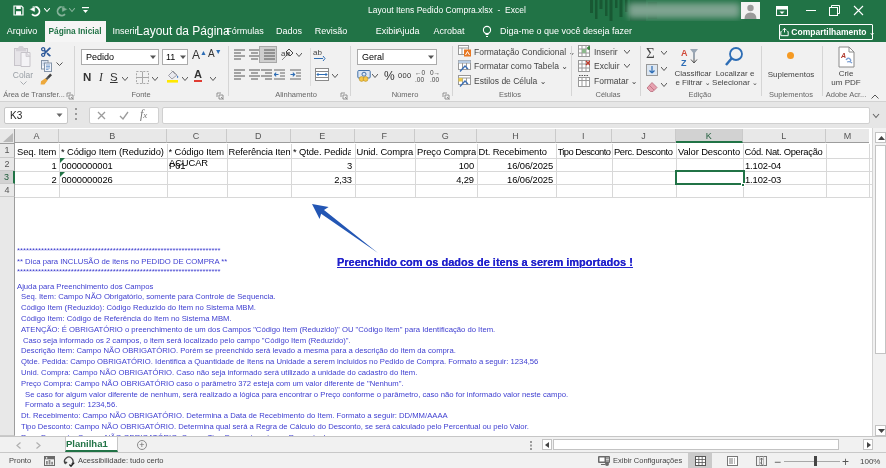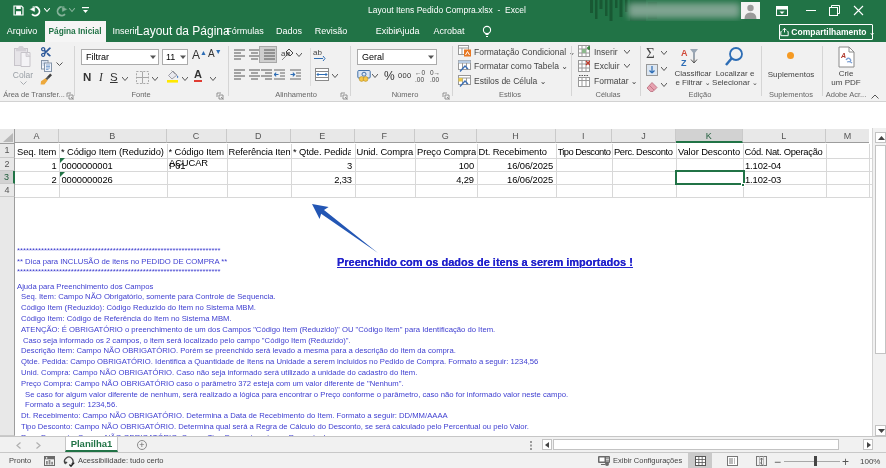--- a/index.html
+++ b/index.html
@@ -108,20 +108,21 @@
     <div class="tab" style="left:245px;transform:translateX(-50%);font-size:9px">Fórmulas</div>
     <div class="tab" style="left:289px;transform:translateX(-50%);font-size:9px">Dados</div>
     <div class="tab" style="left:331px;transform:translateX(-50%);font-size:9px">Revisão</div>
     <div class="tab" style="left:387px;transform:translateX(-50%);font-size:9px">Exibir</div>
     <div class="tab" style="left:408px;transform:translateX(-50%);font-size:9px">Ajuda</div>
     <div class="tab" style="left:449px;transform:translateX(-50%);font-size:9px">Acrobat</div>
     <svg class="abs" style="left:482px;top:4px" width="10" height="14" viewBox="0 0 10 14">
         <circle cx="5" cy="5" r="3.6" fill="none" stroke="#fff" stroke-width="1.1"></circle>
         <path d="M3.5 9.5 h3 M4 11.5 h2" stroke="#fff" stroke-width="1"></path>
       </svg>
+    <div class="tab" style="left:500px;font-size:9px">Diga-me o que você deseja fazer</div>
 
     <div class="abs" style="left:779px;top:3px;width:94px;height:16px;border:1px solid #fff;border-radius:1px;color:#fff;font-size:8.5px;font-weight:bold;line-height:14px;text-align:center;white-space:nowrap">
       <svg style="vertical-align:-1.5px" width="9" height="10" viewBox="0 0 11 11">
           <path d="M5.5 1 L8 3.5 M5.5 1 L3 3.5 M5.5 1 V6" stroke="#fff" fill="none" stroke-width="1.2"></path>
           <path d="M2 5 H1 V10 H10 V5 H9" stroke="#fff" fill="none" stroke-width="1.2"></path>
         </svg>
       Compartilhamento&nbsp;<span style="font-weight:normal;font-size:8px">⌄</span>
     </div>
   </div>
 
@@ -154,21 +155,21 @@
         <path d="M7.2 4.8 L10.2 1.6 L12 3.2 L8.8 6.4 Z" fill="#404040"></path>
         <path d="M5.2 6.6 L7.8 4.4 L9.2 6.0 L6.8 8.4 Z" fill="#585858"></path>
         <path d="M1 9.2 L5.4 6.2 L7.6 8.6 L4.4 12.4 L0.6 12.4 Z" fill="#eda93c"></path>
       </svg>
     <div class="glabel" style="left:34px">Área de Transfer...</div>
     <svg class="abs" style="left:66px;top:50px" width="8" height="8" viewBox="0 0 8 8">
         <path d="M1 1 h4 M1 1 v4 M3 3 h4 v4 h-4 z M5 5 l2.5 2.5" fill="none" stroke="#888" stroke-width="0.9"></path>
       </svg>
     <div class="gsep" style="left:74px"></div>
 
-    <div class="abs" style="left:81px;top:7px;width:78px;height:16px;background:#fff;border:1px solid #ababab;font-size:9px;line-height:14px;padding-left:4px;color:#000">Filtrar</div>
+    <div class="abs" style="left:81px;top:7px;width:78px;height:16px;background:#fff;border:1px solid #ababab;font-size:9px;line-height:14px;padding-left:4px;color:#000">Pedido</div>
     <svg class="abs" style="left:150px;top:13px" width="6" height="5" viewBox="0 0 6 5">
         <path d="M0 0.5 L3 4 L6 0.5" fill="#555"></path>
       </svg>
     <div class="abs" style="left:162px;top:7px;width:26px;height:16px;background:#fff;border:1px solid #ababab;font-size:9px;line-height:14px;padding-left:3px;color:#000">11</div>
     <svg class="abs" style="left:180px;top:13px" width="6" height="5" viewBox="0 0 6 5">
         <path d="M0 0.5 L3 4 L6 0.5" fill="#555"></path>
       </svg>
     <div class="abs" style="left:192px;top:6px;font-size:12px;color:#333">A<span style="position:relative;top:-4px;font-size:7px;color:#2d6db5">▲</span></div>
     <div class="abs" style="left:208px;top:6px;font-size:10px;color:#333">A<span style="position:relative;top:-3px;font-size:7px;color:#2d6db5">▼</span></div>
     <div class="abs" style="left:83px;top:29px;font-size:11.5px;font-weight:bold;color:#333">N</div>
@@ -384,20 +385,39 @@
         <text x="4" y="12" font-size="7" fill="#b03a2e" font-style="italic" font-weight="bold">A</text>
         <path d="M9 14 q2-3 4-1 q2 2-1 3 M10 16 q3-1 5 1" stroke="#7b9fd4" fill="none" stroke-width="1.3"></path>
       </svg>
     <div class="abs rtext" style="left:826px;top:28px;width:40px;text-align:center;font-size:8px;line-height:8.5px">Crie<br>um PDF</div>
     <div class="glabel" style="left:846px">Adobe Acr...</div>
     <svg class="abs" style="left:871px;top:52px" width="8" height="5" viewBox="0 0 8 5">
         <path d="M0.5 4.5 L4 1 L7.5 4.5" fill="none" stroke="#555"></path>
       </svg>
   </div>
 
+  <div id="fbar">
+    <div class="abs" style="left:4px;top:5px;width:64px;height:17px;background:#fff;border:1px solid #c6c6c6;border-radius:2px;font-size:10px;line-height:16px;padding-left:5px;color:#222">K3</div>
+    <svg class="abs" style="left:56px;top:11px" width="7" height="5" viewBox="0 0 7 5">
+        <path d="M0.5 0.5 L3.5 4 L6.5 0.5" fill="#666"></path>
+      </svg>
+    <div class="abs" style="left:75px;top:6px;width:2px;height:2px;background:#9a9a9a;box-shadow:0 5px 0 #9a9a9a,0 10px 0 #9a9a9a"></div>
+    <div class="abs" style="left:89px;top:5px;width:70px;height:17px;background:#fff;border:1px solid #d0d0d0;border-radius:2px"></div>
+    <svg class="abs" style="left:97px;top:9px" width="9" height="9" viewBox="0 0 9 9">
+        <path d="M1 1 L8 8 M8 1 L1 8" stroke="#9b9b9b" stroke-width="1.3"></path>
+      </svg>
+    <svg class="abs" style="left:119px;top:9px" width="10" height="9" viewBox="0 0 10 9">
+        <path d="M1 5 L4 8 L9 1" fill="none" stroke="#9b9b9b" stroke-width="1.3"></path>
+      </svg>
+    <div class="abs" style="left:140px;top:5px;font-size:12px;font-style:italic;color:#777;font-family:'Liberation Serif',serif">f<span style="font-size:9px">x</span></div>
+    <div class="abs" style="left:162px;top:5px;width:708px;height:17px;background:#fff;border:1px solid #d0d0d0;border-radius:2px"></div>
+    <svg class="abs" style="left:872px;top:11px" width="8" height="6" viewBox="0 0 8 6">
+        <path d="M1 1 L4 4.5 L7 1" fill="none" stroke="#666" stroke-width="1.1"></path>
+      </svg>
+  </div>
 
   <div id="grid">
     <div class="abs" style="left:0;top:1px;width:15px;height:15px;background:#e8e8e8;border-right:1px solid #9d9d9d;border-bottom:1px solid #9d9d9d"></div>
     <svg class="abs" style="left:3px;top:5px" width="10" height="9" viewBox="0 0 10 9">
         <path d="M10 0 V9 H0 Z" fill="#b8b8b8"></path>
       </svg>
     <div class="colhdr" style="left:15px;width:44px;">A</div>
     <div class="colhdr" style="left:59px;width:107.5px;">B</div>
     <div class="colhdr" style="left:166.5px;width:60.0px;">C</div>
     <div class="colhdr" style="left:226.5px;width:64.5px;">D</div>
@@ -505,21 +525,21 @@
       </svg>
   </div>
 
   <div id="sheetbar">
     <svg class="abs" style="left:16px;top:4.5px" width="6" height="7" viewBox="0 0 6 7">
         <path d="M4.5 0.5 L1 3.5 L4.5 6.5" fill="none" stroke="#b0b0b0" stroke-width="1.2"></path>
       </svg>
     <svg class="abs" style="left:35px;top:4.5px" width="6" height="7" viewBox="0 0 6 7">
         <path d="M1.5 0.5 L5 3.5 L1.5 6.5" fill="none" stroke="#b0b0b0" stroke-width="1.2"></path>
       </svg>
-    <div class="abs" style="left:65px;top:0;width:53px;height:15px;background:#fff;border-left:1px solid #c6c6c6;border-right:1px solid #c6c6c6;border-bottom:2px solid #217346;color:#217346;font-weight:bold;font-size:9.5px;text-align:center;line-height:13px">Planilha1</div>
+    <div class="abs" style="left:65px;top:0;width:53px;height:15px;background:#fff;border-left:1px solid #c6c6c6;border-right:1px solid #c6c6c6;border-bottom:2px solid #217346;color:#217346;font-weight:bold;font-size:9.5px;text-align:left;line-height:13px">Planilha1</div>
     <div class="abs" style="left:137px;top:2.5px;width:10px;height:10px;border:1px solid #8a8a8a;border-radius:50%;color:#666;font-size:9px;line-height:9px;text-align:center">+</div>
 
     <div class="abs" style="left:530px;top:4px;width:2px;height:2px;background:#9a9a9a;box-shadow:0 3.5px 0 #9a9a9a,0 7px 0 #9a9a9a"></div>
     <div class="abs" style="left:542px;top:1.5px;width:10px;height:11px;background:#fff;border:1px solid #c3c3c3"></div>
     <svg class="abs" style="left:545px;top:4.5px" width="4" height="6" viewBox="0 0 4 6">
         <path d="M4 0 L0 3 L4 6 Z" fill="#444"></path>
       </svg>
     <div class="abs" style="left:553px;top:1.5px;width:286px;height:11px;background:#fff;border:1px solid #c3c3c3"></div>
     <div class="abs" style="left:863px;top:1.5px;width:10px;height:11px;background:#fff;border:1px solid #c3c3c3"></div>
     <svg class="abs" style="left:866.5px;top:4.5px" width="4" height="6" viewBox="0 0 4 6">

